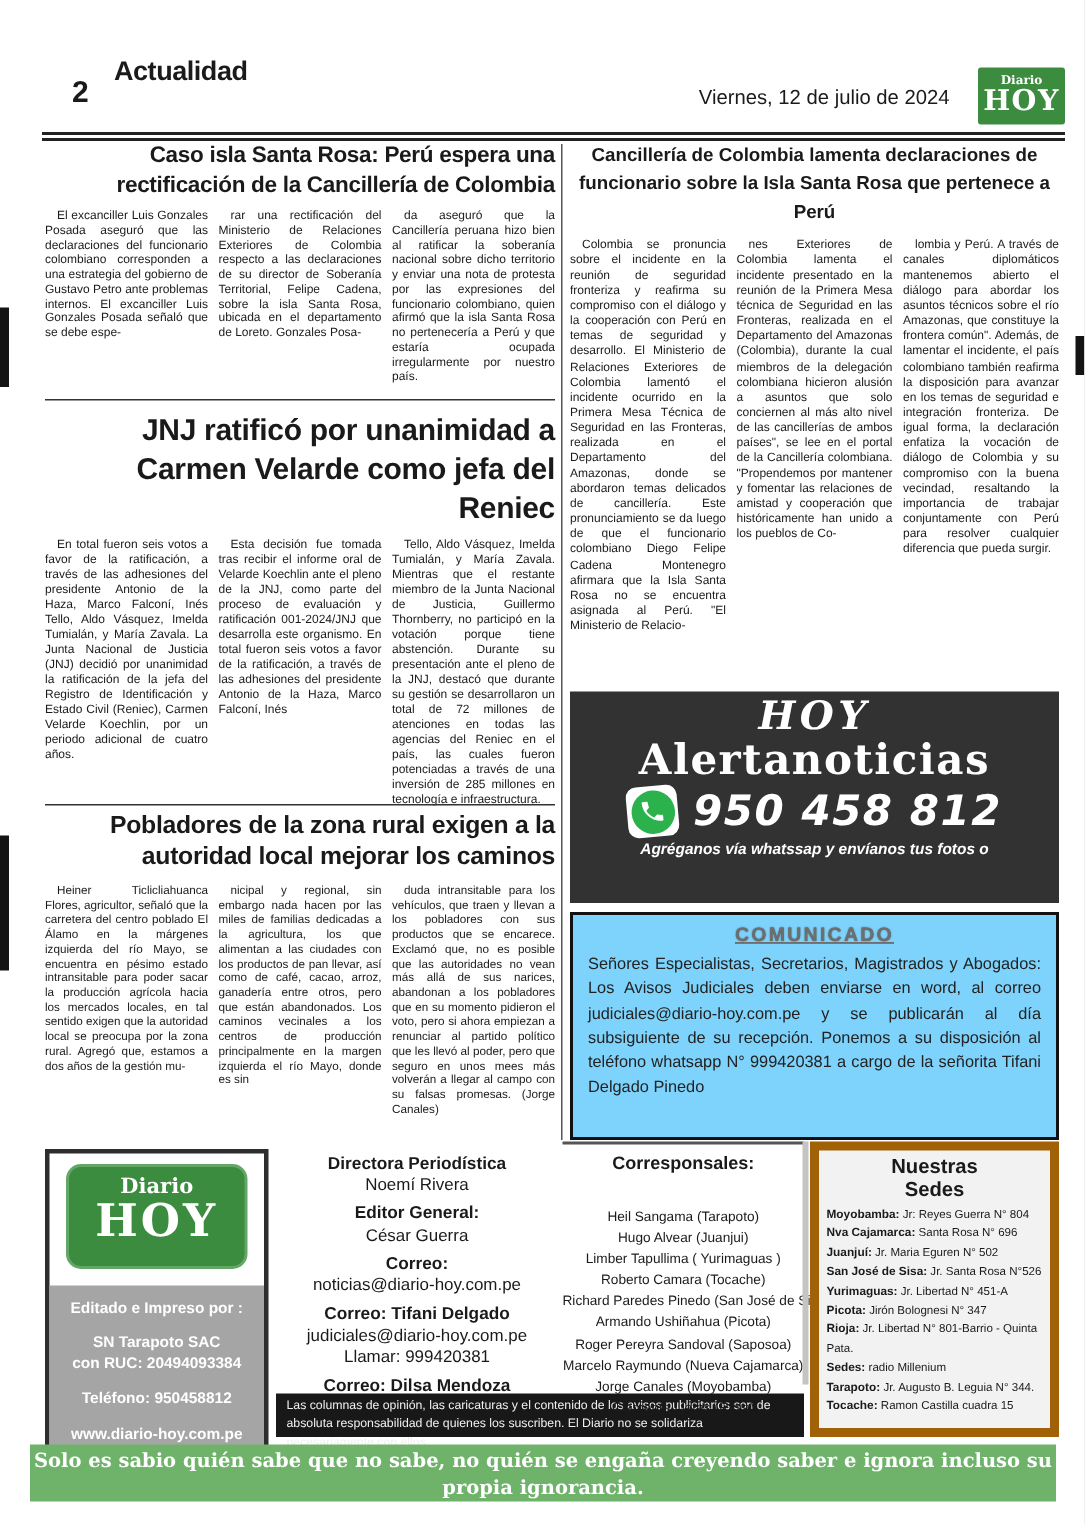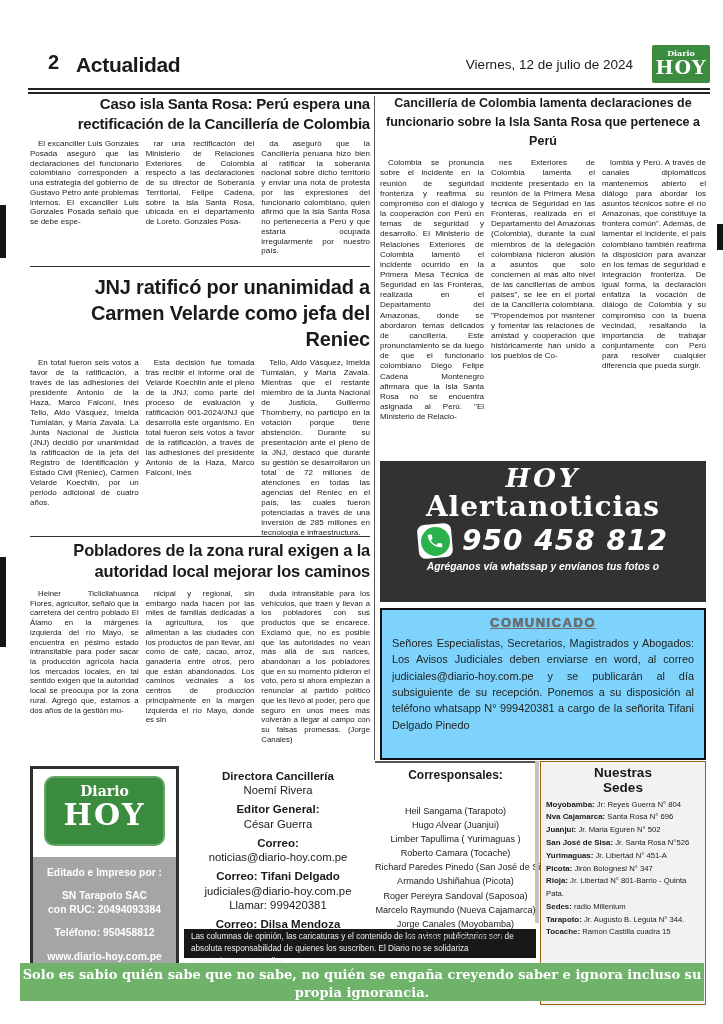--- a/index.html
+++ b/index.html
@@ -5,21 +5,21 @@
   html,body{margin:0;padding:0;background:#e8e8e8;}
   .page{position:relative;width:723px;height:1024px;background:#fff;overflow:hidden;
         font-family:"Liberation Sans",sans-serif;color:#1a1a1a;margin:0 auto;}
   
   .mark{position:absolute;background:#141414;}
   .mark-a{left:0;top:205px;width:6px;height:53px;}
   .mark-b{left:0;top:557px;width:6px;height:90px;}
   .mark-c{left:717px;top:224px;width:6px;height:26px;}
   
   .h-pagenum{position:absolute;left:48px;top:51px;font-size:20px;font-weight:bold;}
-  .h-section{position:absolute;left:76px;top:53px;font-size:21px;font-weight:bold;letter-spacing:-.3px;}
+  .h-section{position:absolute;left:76px;top:37px;font-size:18px;font-weight:bold;letter-spacing:-.3px;}
   .h-date{position:absolute;right:90px;top:57px;font-size:13.5px;}
   .h-logo{position:absolute;left:652px;top:45px;width:58px;height:38px;background:#3c8c40;border-radius:2px;
           text-align:center;color:#fff;font-family:"DejaVu Serif",serif;}
   .h-logo-top{font-size:8px;font-weight:bold;line-height:1;padding-top:4px;}
   .h-logo-main{font-size:19px;font-weight:bold;line-height:1.15;letter-spacing:1px;}
   .rule-double{position:absolute;left:28px;top:88px;width:682px;height:2px;
                border-top:2px solid #222;border-bottom:2px solid #222;}
   .vdivider{position:absolute;left:374px;top:96px;width:1px;height:664px;background:#555;}
   
   .article{position:absolute;width:340px;left:30px;}
@@ -65,21 +65,21 @@
   .staff-g{margin-bottom:5px;}
   .staff-label{font-weight:bold;font-size:11.5px;line-height:1.25;}
   .staff-line{font-size:11.3px;line-height:1.25;}
   .disc{position:absolute;left:184px;top:929px;width:352px;height:29px;background:#181818;color:#f0f0f0;
         font-size:8.2px;line-height:1.5;padding:2px 7px;box-sizing:border-box;}
   .corr-rule{position:absolute;left:375px;top:761px;width:161px;border-top:2.5px solid #555;}
   .corr{position:absolute;left:375px;top:768px;width:161px;text-align:center;}
   .corr-title{font-weight:bold;font-size:12px;margin-bottom:22px;}
   .corr-item{font-size:9.1px;line-height:1.55;white-space:nowrap;}
   .vsep{position:absolute;left:535px;top:761px;width:4px;height:162px;background:#c4c4c4;}
-  .sedes{position:absolute;left:540px;top:761px;width:166px;height:244px;background:#f2f2f2;border:1px solid #a16207;
+  .sedes{position:absolute;left:540px;top:761px;width:166px;height:197px;background:#f2f2f2;border:6px solid #a16207;
          box-sizing:border-box;padding:2px 5px;overflow:hidden;}
   .sedes-title{text-align:center;font-weight:bold;font-size:13.5px;line-height:1.1;margin:2px 0 3px;}
   .sedes-item{font-size:7.7px;line-height:1.62;}
   .sedes-item b{font-size:7.9px;}
   .quote{position:absolute;left:20px;top:963px;width:684px;height:38px;background:#6fb36b;color:#fff;
          font-family:"DejaVu Serif",serif;font-weight:bold;font-size:13px;line-height:1.35;text-align:center;
          padding-top:3px;box-sizing:border-box;}
 </style>
 </head>
 <body>
@@ -168,21 +168,21 @@
       <div>Editado e Impreso por :</div>
       <div class="gap">SN Tarapoto SAC</div>
       <div>con RUC: 20494093384</div>
       <div class="gap">Teléfono: 950458812</div>
       <div class="gap">www.diario-hoy.com.pe</div>
     </div>
   </div>
 
   <div class="staff">
     <div class="staff-g">
-      <div class="staff-label">Directora Cancillería</div>
+      <div class="staff-label">Directora Periodística</div>
       <div class="staff-line">Noemí Rivera</div>
     </div>
     <div class="staff-g">
       <div class="staff-label">Editor General:</div>
       <div class="staff-line">César Guerra</div>
     </div>
     <div class="staff-g">
       <div class="staff-label">Correo:</div>
       <div class="staff-line">noticias@diario-hoy.com.pe</div>
     </div>

